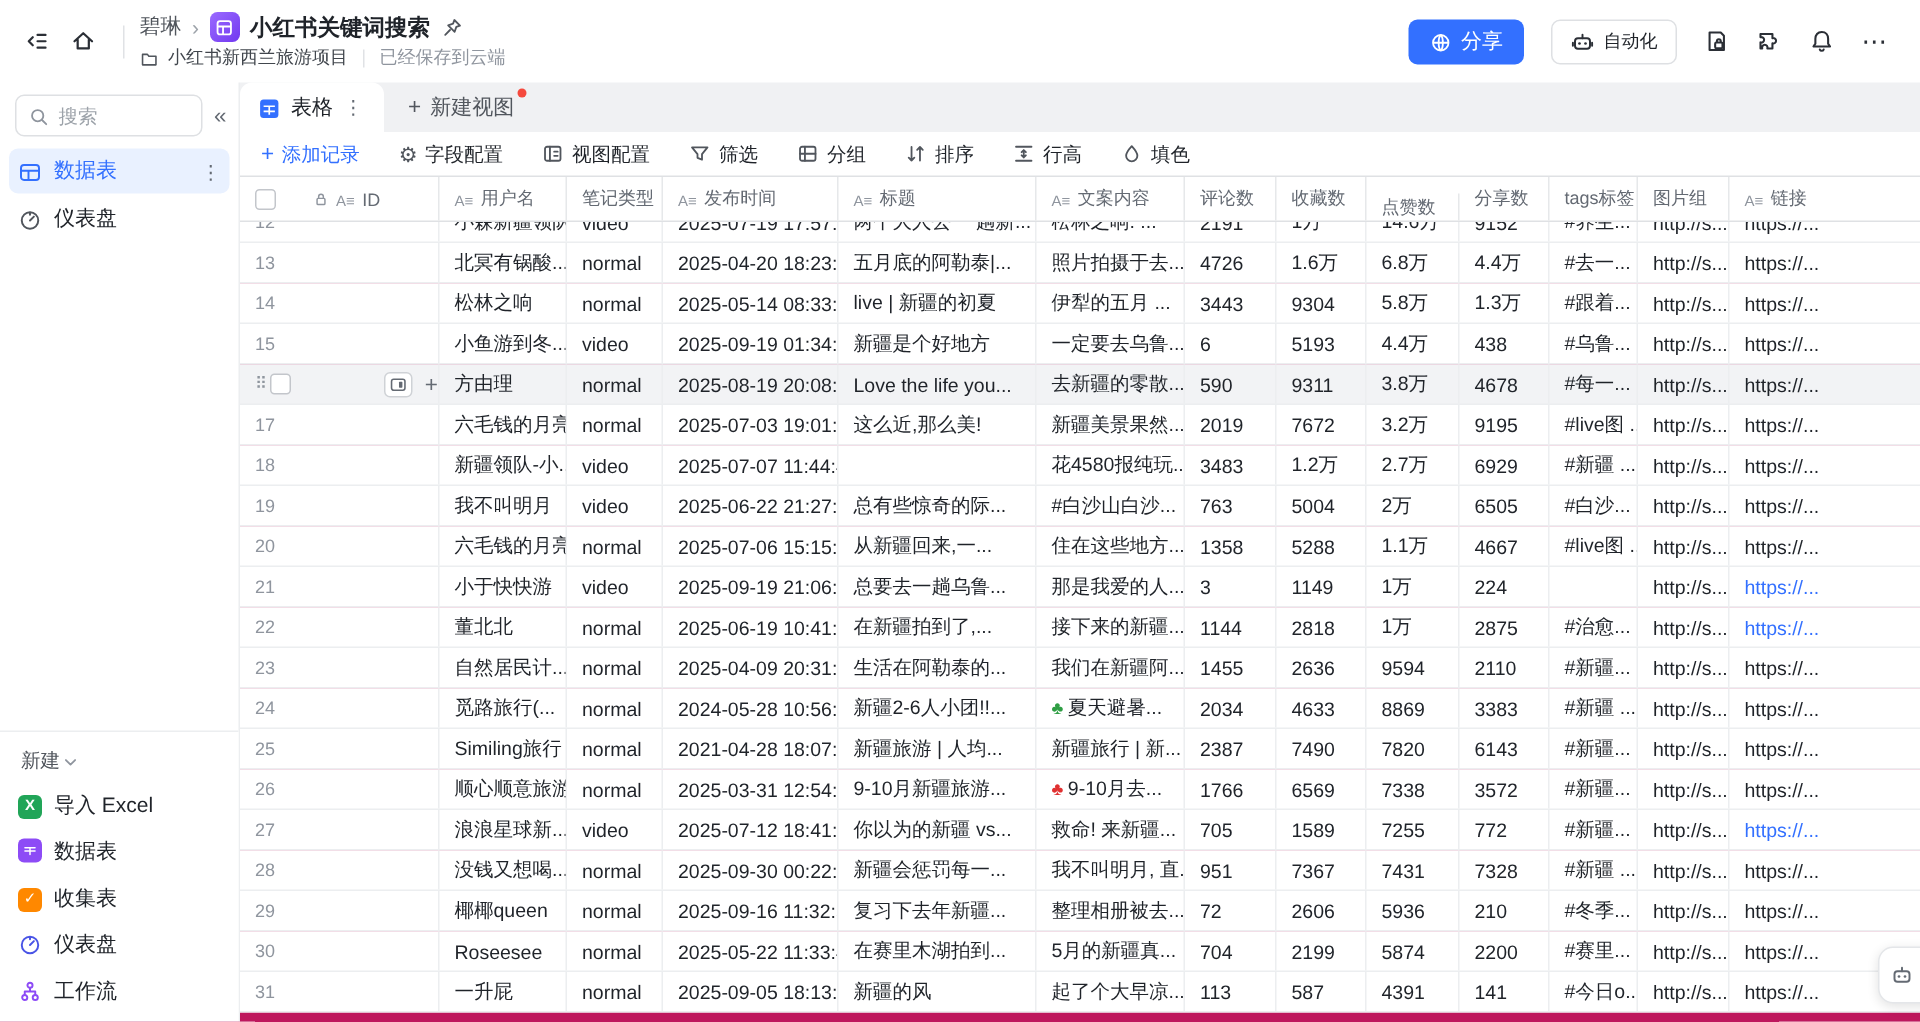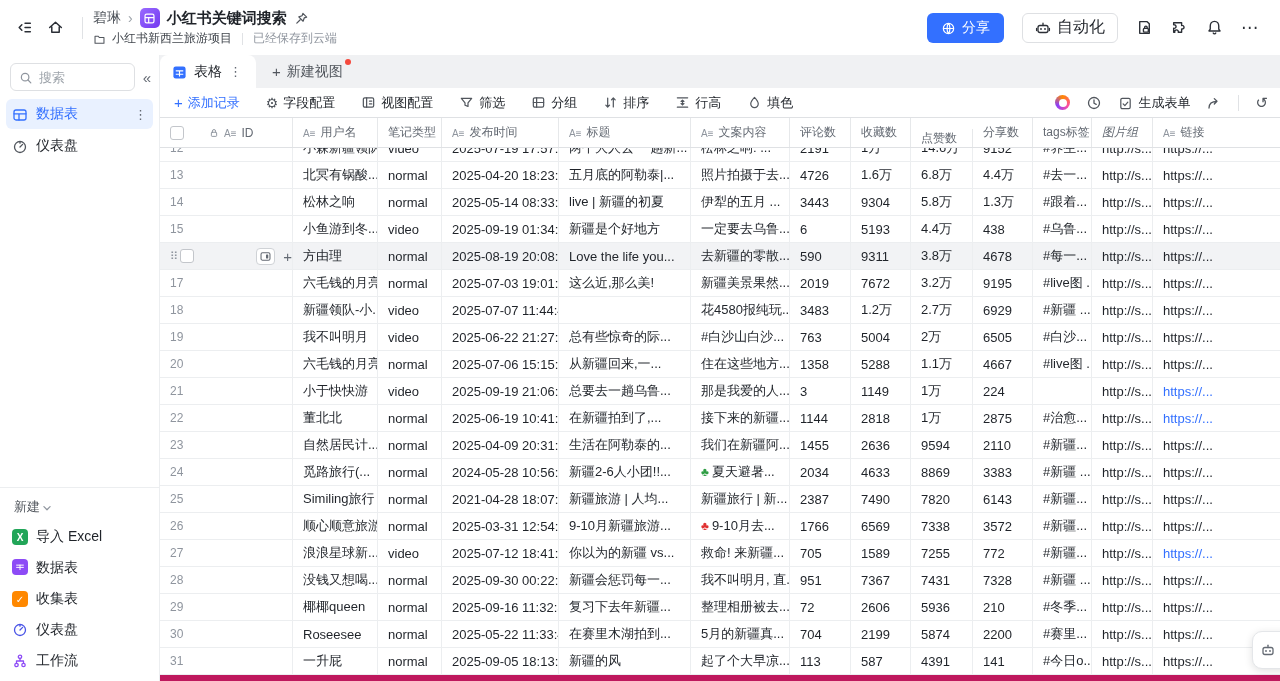--- a/index.html
+++ b/index.html
@@ -19,21 +19,21 @@
   .bc-line1 { display:flex; align-items:center; gap:7px; }
   .bc-parent { font-size:14px; color:#51565d; }
   .bc-sep { color:#9ca2a9; font-size:14px; }
   .app-icon { width:20px; height:20px; border-radius:5px; background:linear-gradient(135deg,#9a6bff,#7238f0); display:flex; align-items:center; justify-content:center; }
   .bc-title { font-size:15px; font-weight:bold; color:#1f2329; }
   .bc-line2 { display:flex; align-items:center; gap:6px; font-size:12px; color:#646a73; }
   .bc-line2 .sub-divider { width:1px; height:12px; background:#e0e2e5; margin:0 4px; }
   .save-status { color:#8f959e; }
   .tb-right { margin-left:auto; display:flex; align-items:center; gap:18px; padding-right:22px; }
   .btn-share { display:flex; align-items:center; gap:6px; background:#3370ff; color:#fff; border:none; height:30px; padding:0 14px; border-radius:6px; font-size:14px; cursor:pointer; }
-  .btn-auto { display:flex; align-items:center; gap:6px; background:#fff; color:#1f2329; border:1px solid #dee0e3; height:30px; padding:0 12px; border-radius:6px; font-size:16px; cursor:pointer; }
+  .btn-auto { display:flex; align-items:center; gap:6px; background:#fff; color:#1f2329; border:1px solid #dee0e3; height:30px; padding:0 12px; border-radius:6px; font-size:12px; cursor:pointer; }
   .tb-ic { color:#2b2f36; }
 
   
   #sidebar { position:absolute; left:0; top:55px; width:160px; height:626px; background:#fff; border-right:1px solid #eceef0; }
   .sb-search-row { display:flex; align-items:center; gap:8px; padding:8px 8px 6px 10px; }
   .sb-search { flex:1; display:flex; align-items:center; gap:6px; height:28px; border:1px solid #dee0e3; border-radius:6px; padding:0 8px; color:#8f959e; }
   .sb-search input { border:none; outline:none; width:70px; font-size:13px; color:#1f2329; font-family:inherit; background:transparent; }
   .sb-search input::placeholder { color:#9ca2a9; }
   .sb-collapse { color:#646a73; font-size:15px; cursor:pointer; }
   .sb-item { display:flex; align-items:center; gap:8px; height:30px; margin:2px 6px; padding:0 6px; border-radius:6px; font-size:14px; color:#1f2329; cursor:pointer; }
@@ -310,47 +310,20 @@
           </svg>
           <span>行高</span>
         </span>
         <span class="tool-item">
           <svg class="ic" viewBox="0 0 16 16" width="15" height="15" fill="none" stroke="currentColor" stroke-width="1.3" stroke-linecap="round" stroke-linejoin="round">
             <path d="M8 2.6 C8 2.6 12 7 12 9.4 a4 4 0 0 1 -8 0 C4 7 8 2.6 8 2.6 Z"></path>
           </svg>
           <span>填色</span>
         </span>
       </span>
-    <span class="toolbar-right">
-      <span class="ai-ring">
-          <i></i>
-        </span>
-      <span class="glyph" style="color:#51565d">
-        <svg class="ic" viewBox="0 0 16 16" width="16" height="16" fill="none" stroke="currentColor" stroke-width="1.3" stroke-linecap="round">
-            <circle cx="8" cy="8" r="5.5"></circle>
-            <path d="M8 5 v3.2 l2.2 1.2"></path>
-          </svg>
-      </span>
-      <span class="tool-item" style="margin-right:0">
-        <span style="color:#51565d">
-          <svg class="ic" viewBox="0 0 16 16" width="15" height="15" fill="none" stroke="currentColor" stroke-width="1.3" stroke-linecap="round" stroke-linejoin="round">
-              <rect x="3" y="2.5" width="10" height="11" rx="1.5"></rect>
-              <path d="M5.5 8.4 l1.8 1.8 L10.5 6.6"></path>
-            </svg>
-        </span>
-        <span>生成表单</span>
-      </span>
-      <span style="color:#51565d">
-        <svg class="ic" viewBox="0 0 16 16" width="16" height="16" fill="none" stroke="currentColor" stroke-width="1.3" stroke-linecap="round" stroke-linejoin="round">
-            <path d="M3 13 C3 8.5 6 6.3 11 6.3 M11 6.3 L8.3 3.6 M11 6.3 L8.3 9"></path>
-          </svg>
-      </span>
-      <span class="tool-vdiv"></span>
-      <span class="glyph undo-glyph">↺</span>
-    </span>
   </div>
 
   <div id="grid-header">
       <div class="hcell" style="width: 133px;">
         <span class="checkbox"></span>
         <span style="width:24px"></span>
         <span style="margin-right:4px"><span style="color:#8f959e"><svg class="ic" viewBox="0 0 16 16" width="12" height="12" fill="none" stroke="currentColor" stroke-width="1.3" stroke-linecap="round" stroke-linejoin="round">
               <rect x="4.5" y="7" width="7" height="5.5" rx="1"></rect>
               <path d="M5.9 7 V5.5 a2.1 2.1 0 0 1 4.2 0 V7"></path>
             </svg></span></span>
@@ -384,21 +357,21 @@
       </div>
       <div class="hcell" style="width: 62px; margin-top: 11px;">
         <span>点赞数</span>
       </div>
       <div class="hcell" style="width: 60px;">
         <span>分享数</span>
       </div>
       <div class="hcell" style="width: 59px;">
         <span>tags标签</span>
       </div>
-      <div class="hcell" style="width: 61px; font-style: italic;">
+      <div class="hcell" style="width: 61px;">
         <span>图片组</span>
       </div>
       <div class="hcell" style="width: 126px;">
         <span><span class="tficon">A≡</span></span>
         <span>链接</span>
       </div>
     </div>
   <div id="grid-body">
       <div class="grow" style="margin-top: -13px;">
         <div class="cell rowctrl" style="width: 133px;">

